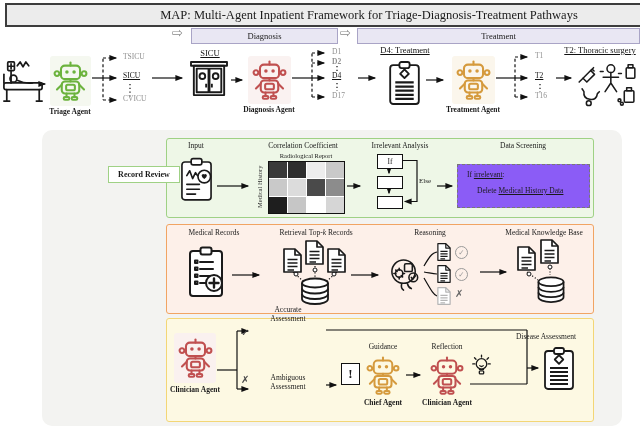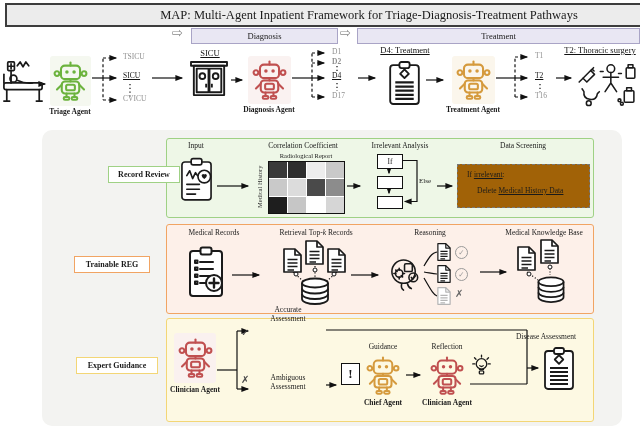--- a/index.html
+++ b/index.html
@@ -19,21 +19,21 @@
   .phasearrow{position:absolute;top:25px;font-size:13px;color:#8a8a8a;z-index:2;
               font-family:"DejaVu Sans",sans-serif;}
   .graypanel{position:absolute;left:42px;top:130px;width:580px;height:296px;background:#f3f3f1;
              border-radius:10px;z-index:1;}
   .rowpanel{position:absolute;left:166px;width:426px;border-radius:3px;z-index:1;}
   .labelbox{position:absolute;background:#fff;font-weight:bold;font-size:8px;text-align:center;z-index:4;}
   .tile{position:absolute;border-radius:3px;z-index:2;display:flex;align-items:center;justify-content:center;}
   .ic{position:absolute;z-index:4;color:#1a1a1a;line-height:0;}
   .muted{color:#b5b5b5;}
   .wbox{position:absolute;background:#fff;border:1.2px solid #111;z-index:4;text-align:center;font-size:7.5px;}
-  .dashbox{position:absolute;background:#a16207;border:1.1px dashed #777;z-index:4;text-align:right;}
+  .dashbox{position:absolute;background:#8b5cf6;border:1.1px dashed #777;z-index:4;text-align:right;}
   .mark{position:absolute;z-index:4;font-family:"DejaVu Sans",sans-serif;font-weight:bold;color:#4a4a4a;}
   .circmark{position:absolute;z-index:4;width:11px;height:11px;border:1px solid #9a9a9a;border-radius:50%;
             color:#9a9a9a;font-size:7.5px;line-height:11px;text-align:center;font-family:"DejaVu Sans",sans-serif;}
   .hm{position:absolute;left:268px;top:161px;width:75px;height:51px;border:1px solid #111;
       display:grid;grid-template-columns:repeat(4,1fr);grid-template-rows:repeat(3,1fr);
       gap:1px;background:#fff;z-index:4;}
   .ylab{position:absolute;left:256px;top:161px;height:51px;font-size:6.5px;z-index:4;
         writing-mode:vertical-rl;transform:rotate(180deg);text-align:center;color:#333;}
   .excl{position:absolute;border:1.6px solid #111;background:#fff;text-align:center;
         font-weight:bold;z-index:4;}
@@ -80,22 +80,20 @@
   <div class="phase" style="left:191px;width:145px;">Diagnosis</div>
   <span class="phasearrow" style="left:340px;">⇨</span>
   <div class="phase" style="left:357px;width:281px;">Treatment</div>
 
   <div class="graypanel"></div>
   <div class="rowpanel" style="top:138px;height:78px;background:#eef7e7;border:1.2px solid #9fd185;"></div>
   <div class="rowpanel" style="top:224px;height:88px;background:#fdf0e9;border:1.2px solid #f1a463;"></div>
   <div class="rowpanel" style="top:318px;height:102px;background:#fdf9e3;border:1.2px solid #f3d676;"></div>
 
   <div class="labelbox" style="left:72px;top:166px;width:70px;height:15px;line-height:15px;border:1.2px solid #9fd185;margin-left:36px;">Record Review</div>
-  <div class="labelbox" style="left:74px;top:256px;width:74px;height:15px;line-height:15px;border:1.2px solid #f1a463;">Trainable REG</div>
-  <div class="labelbox" style="left:76px;top:357px;width:80px;height:15px;line-height:15px;border:1.2px solid #f3d676;">Expert Guidance</div>
 
   <div class="tile" style="left:50px;top:56px;width:41px;height:50px;background:#f5f8f0;color:#6cb33e;">
     <svg viewBox="0 0 44 50" width="35" height="41">
         <use href="#robot"></use>
       </svg>
   </div>
   <div class="tile" style="left:248px;top:56px;width:43px;height:48px;background:#faf2f1;color:#c05050;">
     <svg viewBox="0 0 44 50" width="35" height="41">
         <use href="#robot"></use>
       </svg>

